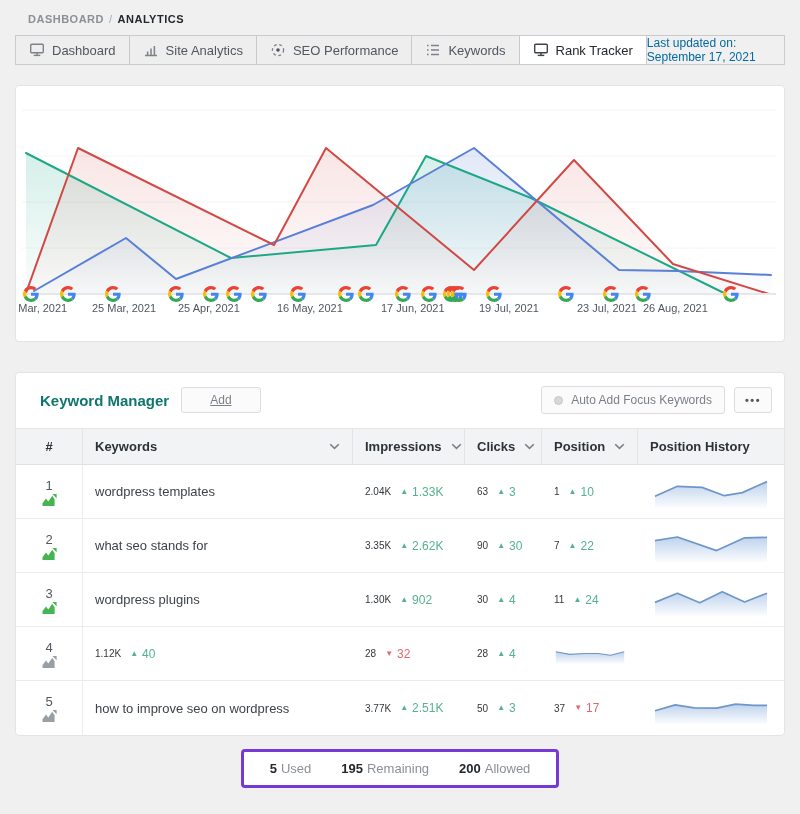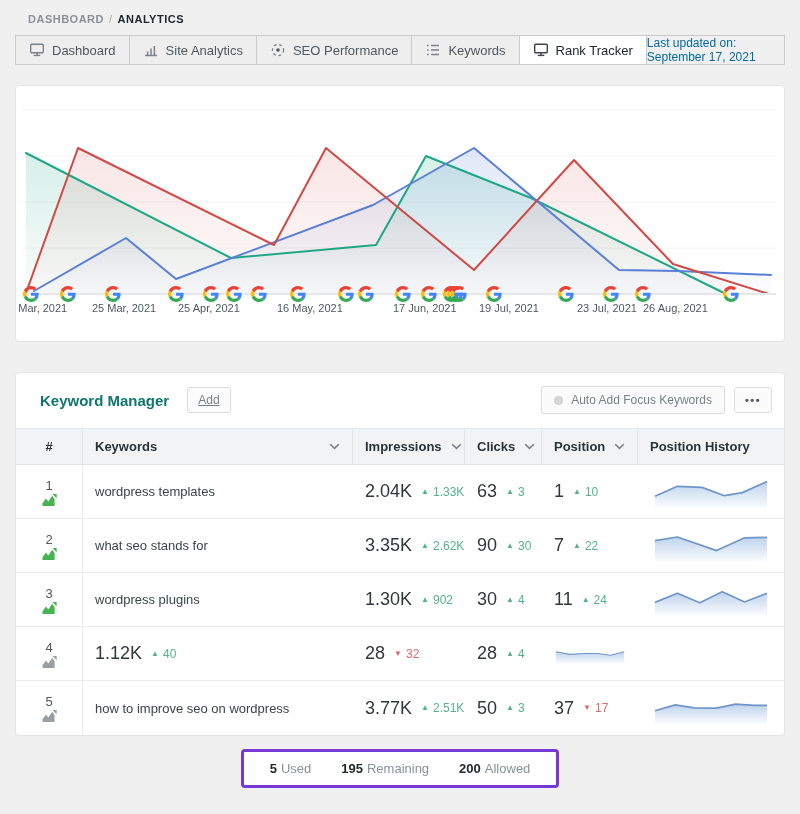--- a/index.html
+++ b/index.html
@@ -34,41 +34,41 @@
   #chart-svg { position:absolute; left:0; top:0; width:768px; height:255px; }
   .x-label { position:absolute; top:216px; width:90px; text-align:left;
              font-size:11px; color:#50575e; white-space:nowrap; }
 
   
   #km-card { margin-top:30px; }
   .km-header { display:flex; align-items:center; padding:13px 12px 14px; }
   .km-title { font-size:15px; font-weight:bold; color:#0f766e; margin-left:12px; }
   .btn { font-family:inherit; cursor:pointer; border-radius:3px; background:#fbfbfc;
          border:1px solid #dcdcde; color:#7b8087; font-size:12px; }
-  .add-btn { margin-left:18px; padding:5px 10px;text-decoration:underline; }
+  .add-btn { margin-left:12px; padding:5px 28px;text-decoration:underline; }
   .km-right { margin-left:auto; display:flex; gap:9px; align-items:center; }
   .auto-btn { display:flex; align-items:center; gap:8px; padding:6px 12px; }
   .auto-dot { width:9px; height:9px; border-radius:50%; background:#d7d8da; border:1px solid #c6c7c9; }
   .more-btn { padding:6px 10px; font-weight:bold; letter-spacing:1.5px; color:#50575e; font-size:11px; }
 
   
   .thead, .trow { display:grid; grid-template-columns:67px 270px 112px 77px 96px 1fr; }
   .thead { background:#f2f3f4; border-top:1px solid #e4e5e7; border-bottom:1px solid #dfe1e3;
            height:37px; font-size:13px; font-weight:bold; color:#2c3338; }
   .th { display:flex; align-items:center; gap:9px; padding:0 12px; border-right:1px solid #e4e5e7; cursor:pointer; }
   .th:last-child { border-right:none; cursor:default; }
   .th.center { justify-content:center; padding:0; }
   .th.spread { justify-content:space-between; }
   .chev { flex:0 0 auto; }
   .trow { height:54px; border-bottom:1px solid #eaebec; }
   .trow:last-child { border-bottom:none; }
   .td { display:flex; align-items:center; padding:0 12px; font-size:13px; color:#3c434a; }
   .td.num-cell { flex-direction:column; justify-content:center; gap:1px; padding:0;
                  border-right:1px solid #eaebec; font-size:13px; color:#50575e; }
-  .td .main-val { font-size:18px; color:#32373c; }
+  .td .main-val { font-size:10px; color:#32373c; }
   .delta { display:flex; align-items:center; gap:4px; margin-left:9px; font-size:12px; }
   .delta .arrow { font-size:8px; line-height:1; }
   .delta.up { color:var(--delta-up); }
   .delta.down { color:var(--delta-down); }
   .spark-cell { justify-content:center; }
   .trend-ico { display:block; }
 
   
   .quota { margin:13px auto 0; width:fit-content; display:flex; gap:30px; align-items:center;
            background:#fff; border:3px solid var(--quota-border); border-radius:4px; padding:9px 26px; }
@@ -190,21 +190,21 @@
       <use href="#g-logo" transform="translate(542,200) scale(0.3333)"></use>
       <use href="#g-logo" transform="translate(587,200) scale(0.3333)"></use>
       <use href="#g-logo" transform="translate(619,200) scale(0.3333)"></use>
       <use href="#g-logo" transform="translate(707,200) scale(0.3333)"></use>
     </svg>
   <div id="x-labels">
       <div class="x-label" style="left: -13px;">19 Mar, 2021</div>
       <div class="x-label" style="left: 76px;">25 Mar, 2021</div>
       <div class="x-label" style="left: 162px;">25 Apr, 2021</div>
       <div class="x-label" style="left: 261px;">16 May, 2021</div>
-      <div class="x-label" style="left: 377px;">17 Jun, 2021</div>
+      <div class="x-label" style="left: 365px;">17 Jun, 2021</div>
       <div class="x-label" style="left: 463px;">19 Jul, 2021</div>
       <div class="x-label" style="left: 561px;">23 Jul, 2021</div>
       <div class="x-label" style="left: 627px;">26 Aug, 2021</div>
     </div>
 </div>
 
 <div class="card" id="km-card">
   <div class="km-header">
     <span class="km-title">Keyword Manager</span>
     <button class="btn add-btn">Add</button>

